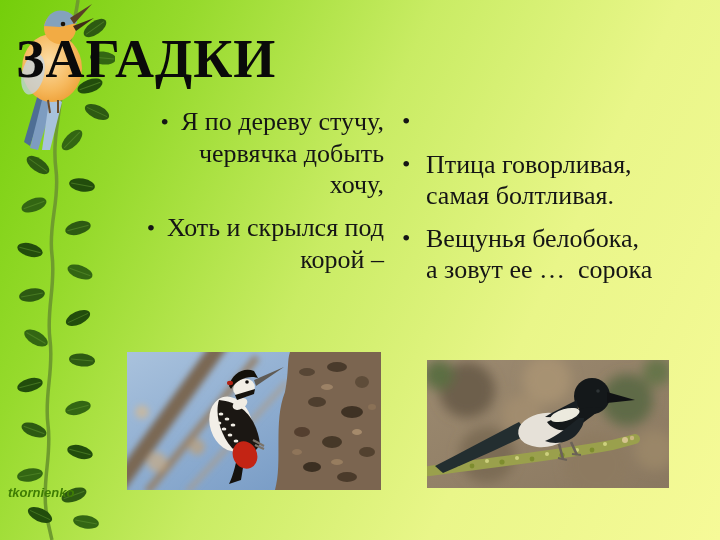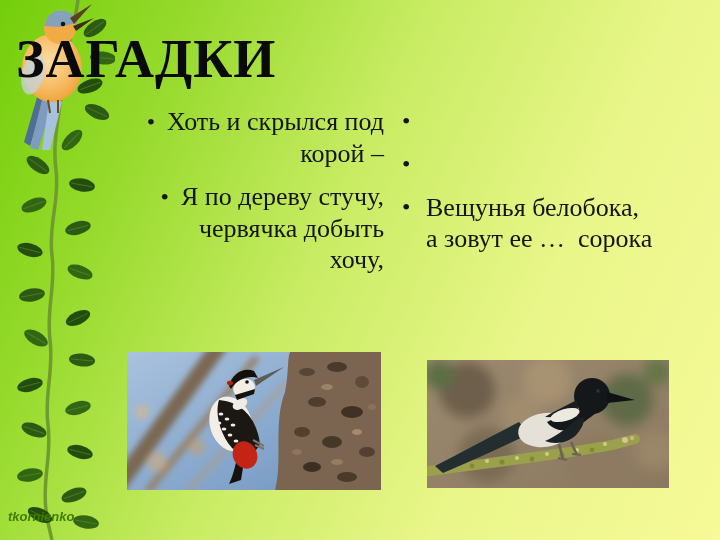--- a/index.html
+++ b/index.html
@@ -19,21 +19,21 @@
   .bullet-inline { display:inline; margin-right:12px; font-size:24px; }
   .li-text { white-space:pre-wrap; }
   .col-right { position:absolute; left:396px; top:106px; width:302px; text-align:left; }
   .col-right .li { display:flex; margin-bottom:12px; }
   .bullet-hang { flex:0 0 30px; width:30px; padding-left:6px; box-sizing:border-box; font-size:24px; }
   .photo { position:absolute; display:block; }
   .photo-woodpecker { left:127px; top:352px; width:254px; height:138px; }
   .photo-magpie { left:427px; top:360px; width:242px; height:128px; }
   .decor-strip { position:absolute; left:0; top:0; width:115px; height:540px; }
   .watermark {
-    position:absolute; left:8px; top:509px;
+    position:absolute; left:8px; top:485px;
     font-family:"Liberation Sans", sans-serif; font-weight:bold; font-style:italic;
     font-size:13px; color:#3f7d04;
   }
 </style>
 </head>
 <body>
 
 <div class="slide">
 
   <svg class="decor-strip" viewBox="0 0 115 540">
@@ -90,36 +90,38 @@
       <path d="M 73,26 L 94,18 L 76,31 Z" fill="#3e2c18"></path>
       <circle cx="63" cy="24" r="2.3" fill="#1a1208"></circle>
       <path d="M 48,100 L 50,113 M 58,100 L 58,113" stroke="#6b4a2a" stroke-width="2" fill="none"></path>
     </g>
   </svg>
 
   <h1 class="title">ЗАГАДКИ</h1>
 
   <div class="col col-left">
     <div class="li">
-      <span class="bullet-inline">•</span><span class="li-text">Хоть и скрылся под
-корой –</span>
-    </div>
-    <div class="li">
       <span class="bullet-inline">•</span><span class="li-text">Я по дереву стучу,
 червячка добыть
 хочу,</span>
     </div>
+    <div class="li">
+      <span class="bullet-inline">•</span><span class="li-text">Хоть и скрылся под
+корой –</span>
+    </div>
   </div>
 
   <div class="col col-right">
     <div class="li">
       <span class="bullet-hang">•</span>
     </div>
     <div class="li">
       <span class="bullet-hang">•</span>
+        <span class="li-text">Птица говорливая,
+самая болтливая.</span>
     </div>
     <div class="li">
       <span class="bullet-hang">•</span>
         <span class="li-text">Вещунья белобока,
 а зовут ее …  сорока</span>
     </div>
   </div>
 
   <svg class="photo photo-woodpecker" viewBox="0 0 254 138" preserveAspectRatio="none">
     <defs>

